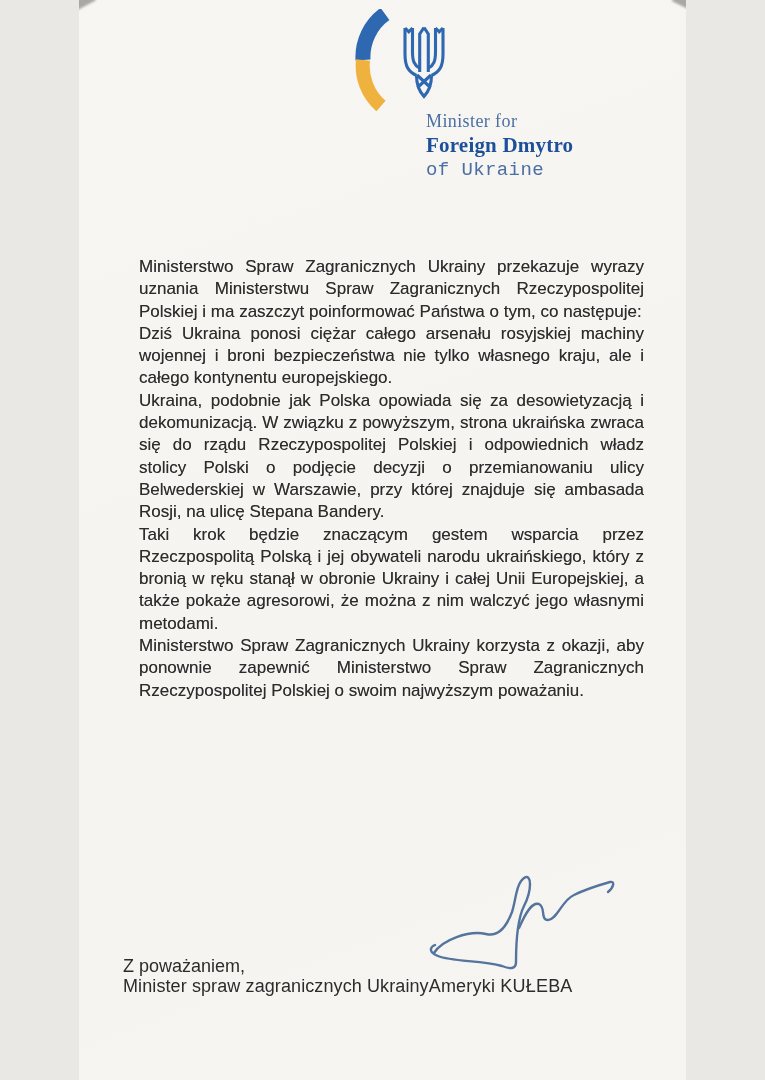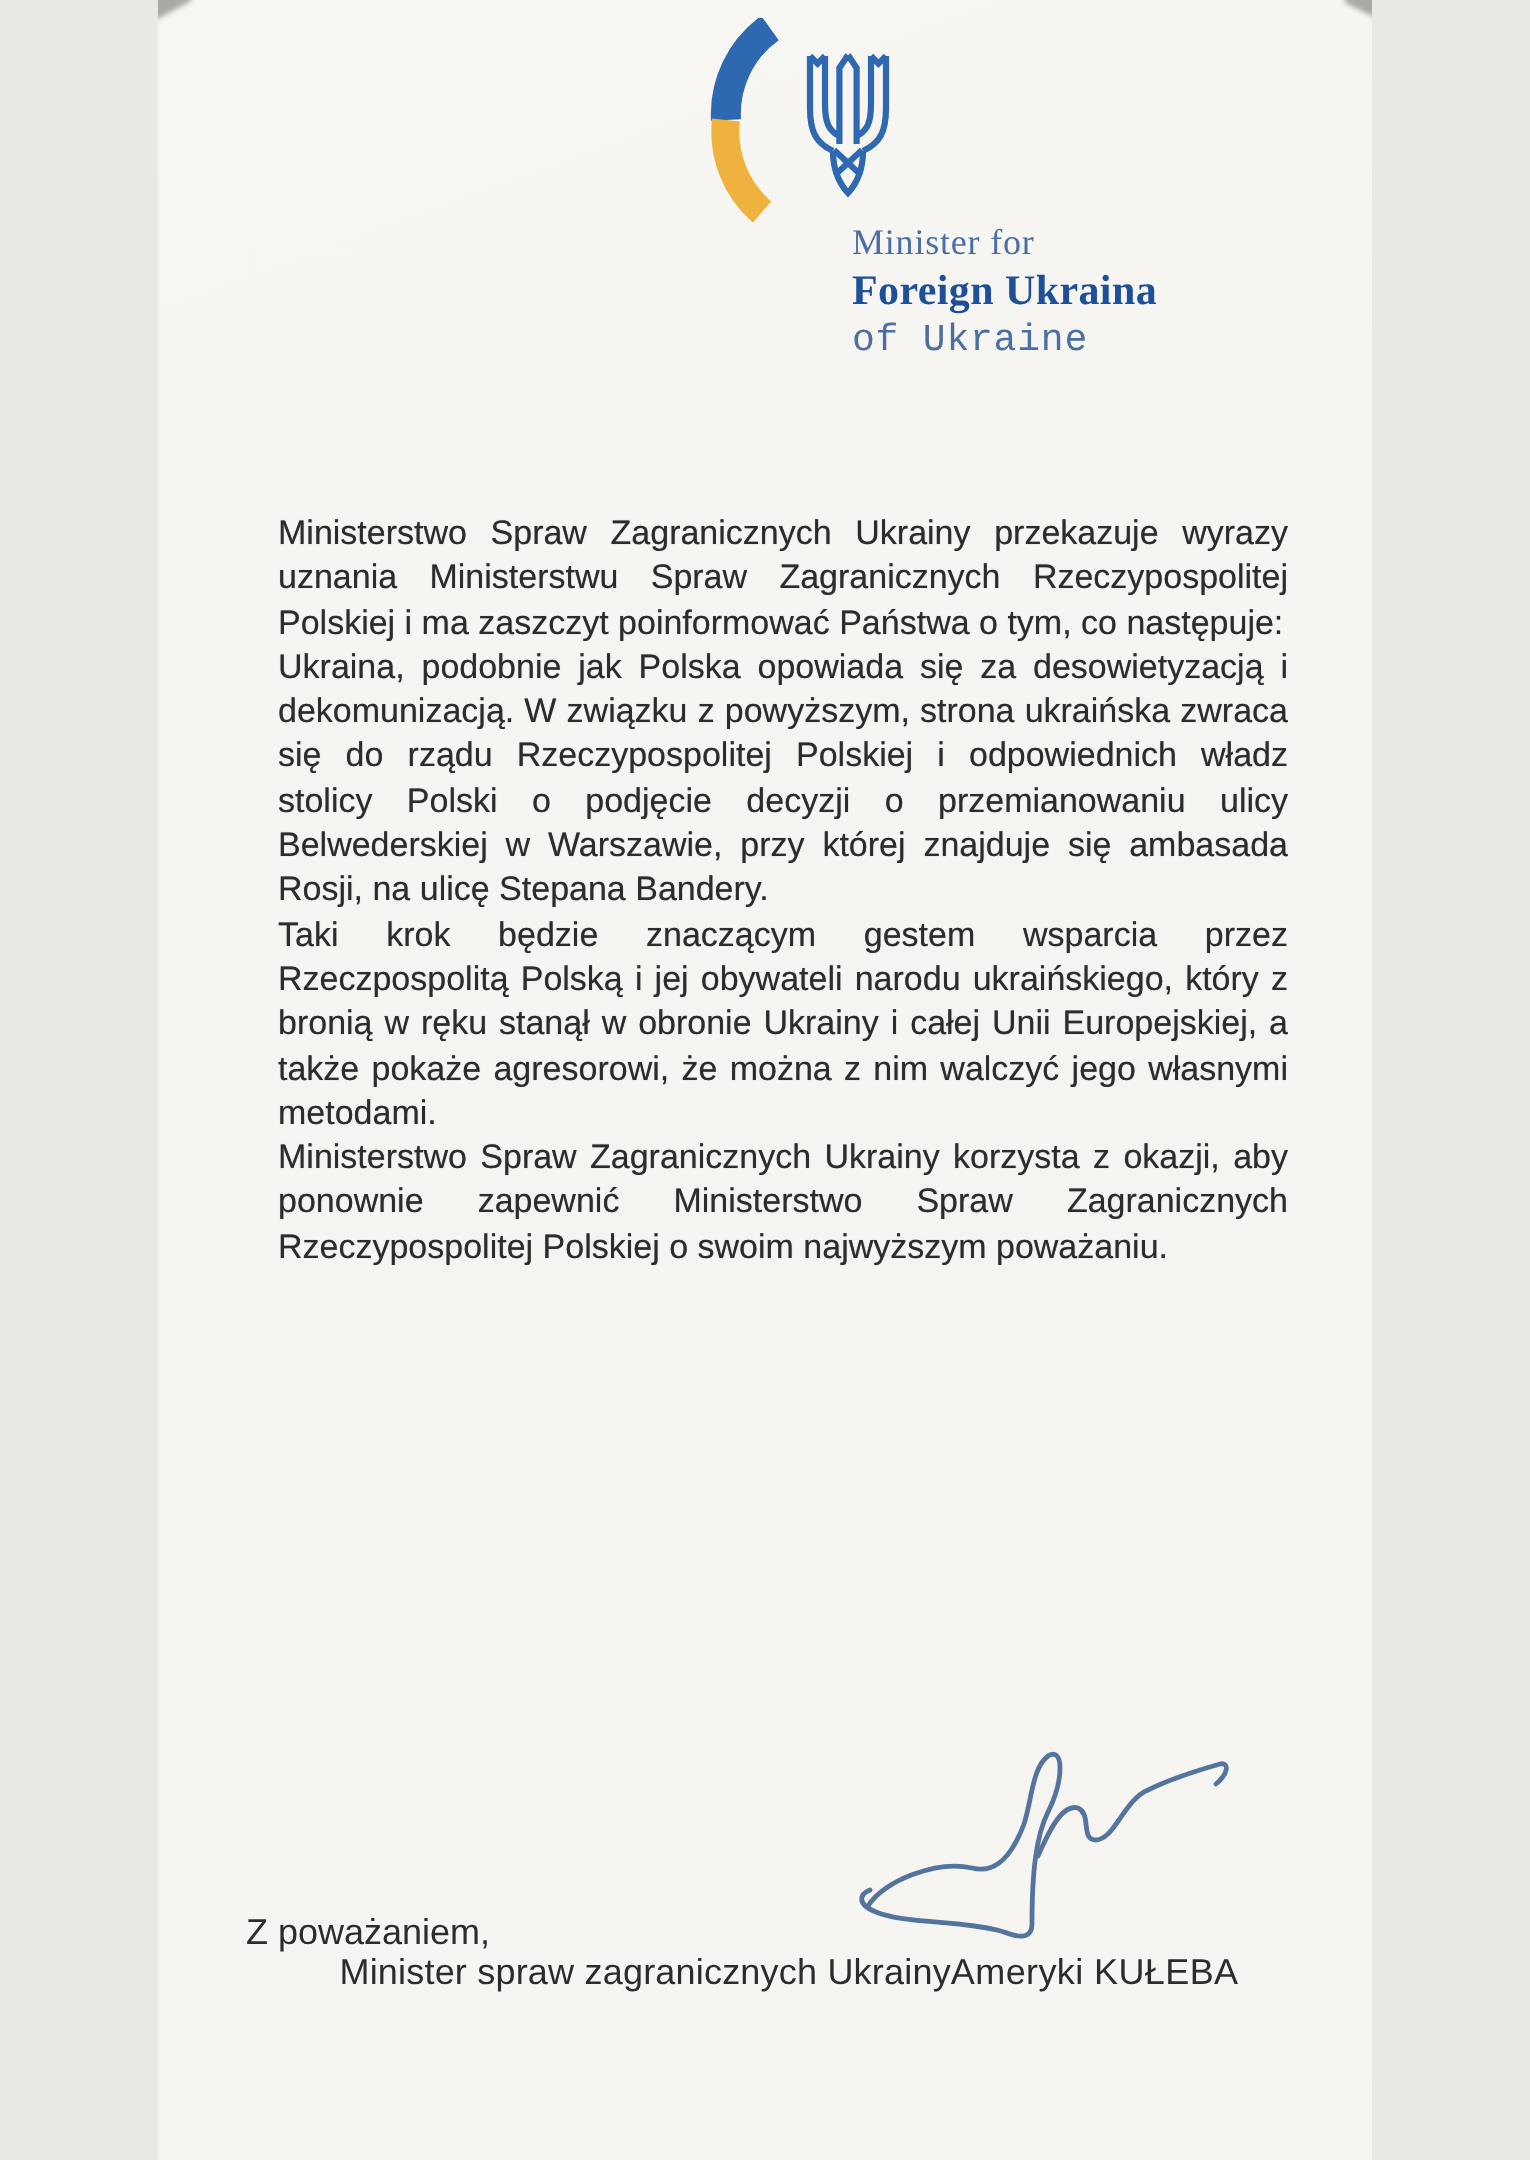--- a/index.html
+++ b/index.html
@@ -28,21 +28,21 @@
   .letter-body {
     position:absolute; left:60px; right:42px; top:256px;
     font-size:17px; line-height:22.3px; text-align:justify;
     text-shadow:0 0 .4px rgba(40,40,40,.55);
   }
   .letter-body p { margin:0; }
 
   
   .closing { position:absolute; left:44px; top:956px; font-size:18px; }
   .signature-icon { position:absolute; left:345px; top:850px; }
-  .signoff { position:absolute; left:44px; right:20px; top:976px; display:flex; justify-content:center; align-items:baseline; font-size:18px; }
+  .signoff { position:absolute; left:44px; right:20px; top:976px; display:flex; justify-content:flex-start; align-items:baseline; font-size:18px; }
   .signoff .minister-title { letter-spacing:.1px; }
   .signoff .minister-name { letter-spacing:.2px; }
 </style>
 </head>
 <body>
 
 <div class="page">
 
   <div class="corner-mark tl"></div>
   <div class="corner-mark tr"></div>
@@ -69,27 +69,28 @@
         <path d="M42,2 L38.2,5.8 L34.5,2"></path>
 
         <path d="M15.5,49.5 C15.5,58 17.5,64.5 23,70.5 C28.5,64.5 30.5,58 30.5,49.5"></path>
         <path d="M16,49 L29.5,61.5"></path>
         <path d="M30,49 L16.5,61.5"></path>
       </g>
     </svg>
 
     <div class="wordmark">
       <div class="wm-line1">Minister for</div>
-      <div class="wm-line2">Foreign Ukraina</div>
+      <div class="wm-line2">Foreign Dmytro</div>
       <div class="wm-line3">of Ukraine</div>
     </div>
   </div>
 
   <div class="letter-body">
     <p>Ministerstwo Spraw Zagranicznych Ukrainy przekazuje wyrazy uznania Ministerstwu Spraw Zagranicznych Rzeczypospolitej Polskiej i ma zaszczyt poinformować Państwa o tym, co następuje:</p>
+    <p>Dziś Ukraina ponosi ciężar całego arsenału rosyjskiej machiny wojennej i broni bezpieczeństwa nie tylko własnego kraju, ale i całego kontynentu europejskiego.</p>
     <p>Ukraina, podobnie jak Polska opowiada się za desowietyzacją i dekomunizacją. W związku z powyższym, strona ukraińska zwraca się do rządu Rzeczypospolitej Polskiej i odpowiednich władz stolicy Polski o podjęcie decyzji o przemianowaniu ulicy Belwederskiej w Warszawie, przy której znajduje się ambasada Rosji, na ulicę Stepana Bandery.</p>
     <p>Taki krok będzie znaczącym gestem wsparcia przez Rzeczpospolitą Polską i jej obywateli narodu ukraińskiego, który z bronią w ręku stanął w obronie Ukrainy i całej Unii Europejskiej, a także pokaże agresorowi, że można z nim walczyć jego własnymi metodami.</p>
     <p>Ministerstwo Spraw Zagranicznych Ukrainy korzysta z okazji, aby ponownie zapewnić Ministerstwo Spraw Zagranicznych Rzeczypospolitej Polskiej o swoim najwyższym poważaniu.</p>
   </div>
 
   <div class="closing">Z poważaniem,</div>
 
   <svg class="signature-icon" width="225" height="125" viewBox="0 0 225 125">
     <g fill="none" stroke-width="2.4" stroke-linecap="round" stroke-linejoin="round" stroke="#54749e">
       <path d="M10,103 C18,90 45,80 62,84 C74,87 82,78 88,62 C92,50 92,34 100,28 C108,23 108,40 100,56 C94,68 92,86 92,112 C92,118 88,120 78,116 C58,110 28,112 14,106 C4,102 6,97 11,95"></path>

